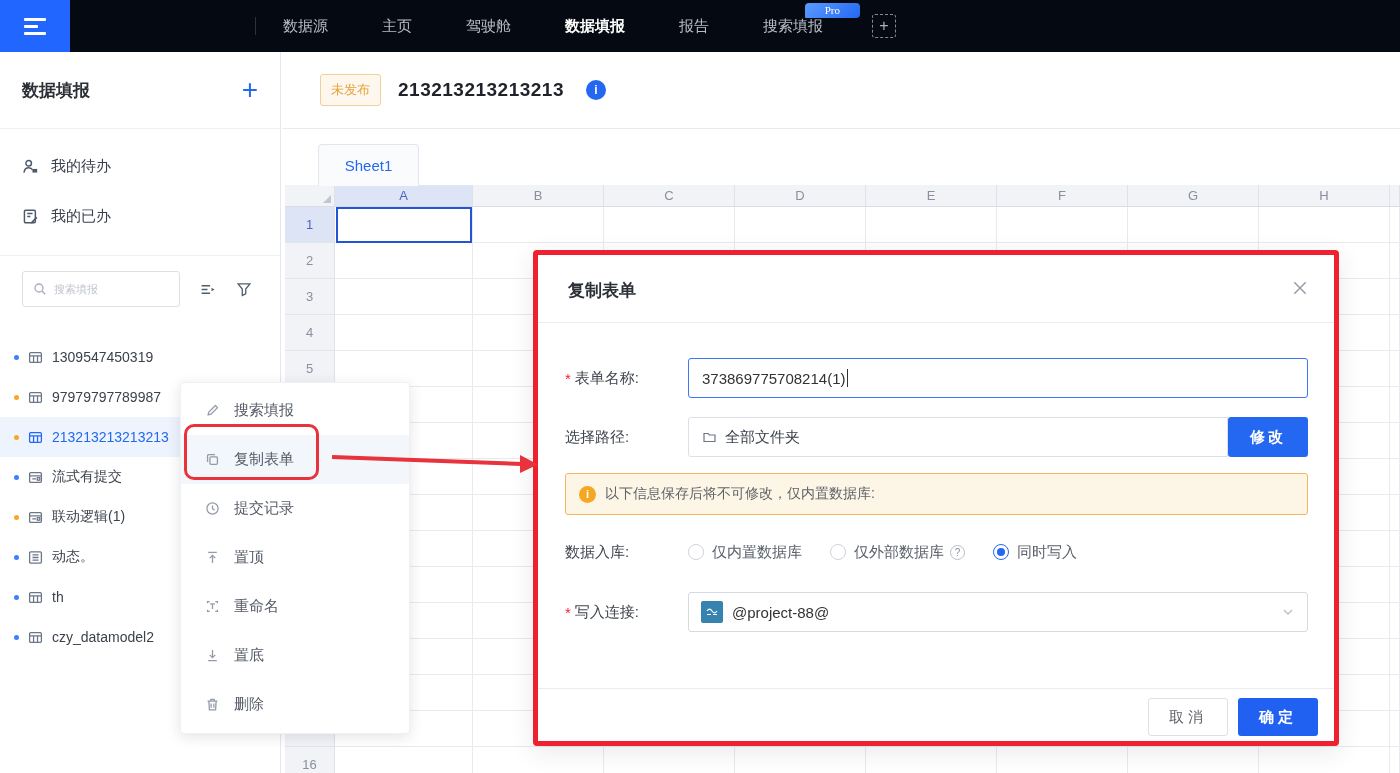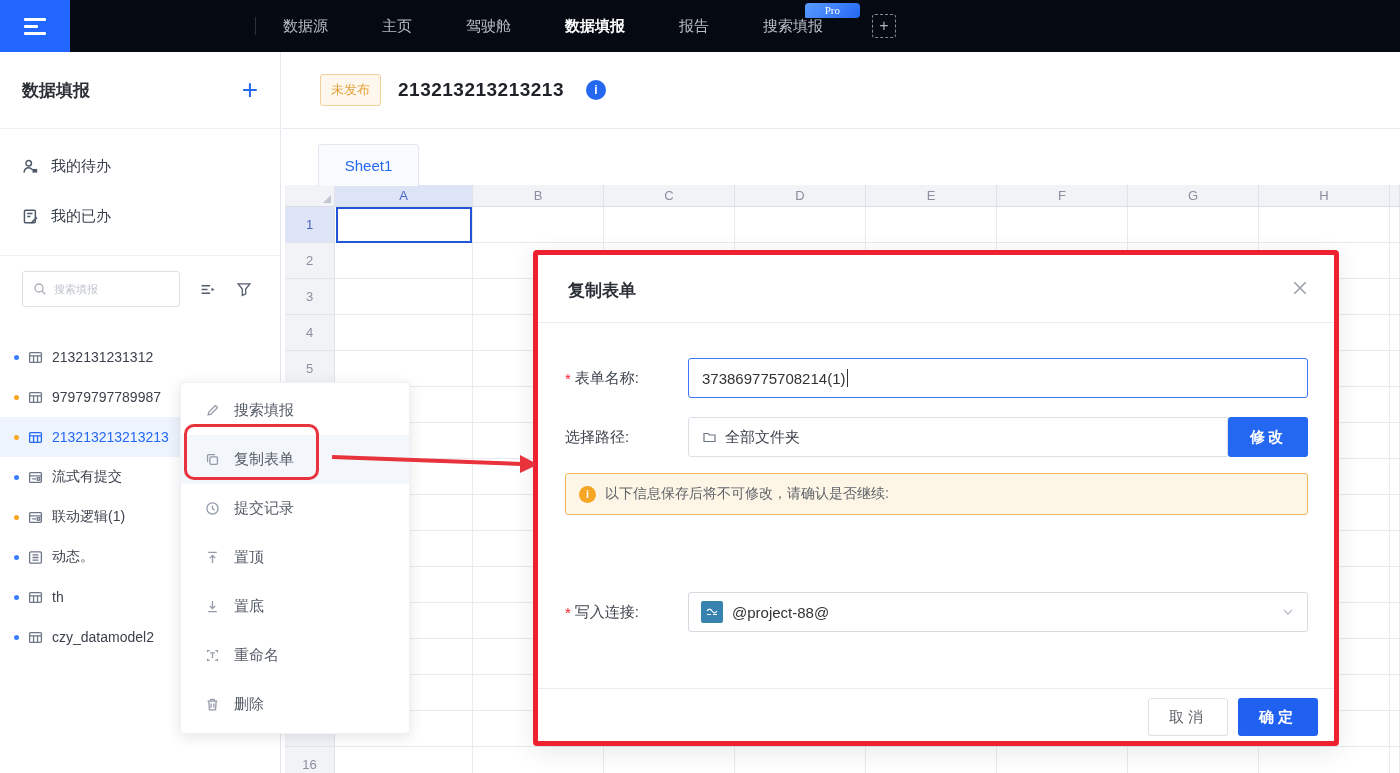--- a/index.html
+++ b/index.html
@@ -232,21 +232,21 @@
   </div>
   <div class="side-list" id="side-list">
       <div class="list-item">
         <span class="dot blue"></span>
         <span class="li-icon">
           <svg width="15" height="15" viewBox="0 0 14 14" fill="none" stroke="currentColor" stroke-width="1.2">
             <rect x="1.5" y="2.5" width="11" height="9" rx="1"></rect>
             <path d="M1.5 5.5h11M5.2 5.5v6M8.9 5.5v6"></path>
           </svg>
         </span>
-        <span>2132131231312</span>
+        <span>1309547450319</span>
       </div>
       <div class="list-item">
         <span class="dot orange"></span>
         <span class="li-icon">
           <svg width="15" height="15" viewBox="0 0 14 14" fill="none" stroke="currentColor" stroke-width="1.2">
             <rect x="1.5" y="2.5" width="11" height="9" rx="1"></rect>
             <path d="M1.5 5.5h11M5.2 5.5v6M8.9 5.5v6"></path>
           </svg>
         </span>
         <span>97979797789987</span>
@@ -562,32 +562,32 @@
       <span class="m-icon">
         <svg width="15" height="15" viewBox="0 0 14 14" fill="none" stroke="currentColor" stroke-width="1.2">
           <path d="M3 2.2h8M7 12.2V5M4.4 7.6L7 5l2.6 2.6"></path>
         </svg>
       </span>
       <span>置顶</span>
     </div>
     <div class="menu-item">
       <span class="m-icon">
         <svg width="15" height="15" viewBox="0 0 14 14" fill="none" stroke="currentColor" stroke-width="1.2">
-          <path d="M3 11.8h8M7 1.8V9M4.4 6.4L7 9l2.6-2.6"></path>
-        </svg>
-      </span>
-      <span>置底</span>
+          <path d="M2.4 4V2.4h2M11.6 4V2.4h-2M2.4 10v1.6h2M11.6 10v1.6h-2M4.8 4.6h4.4M7 4.6v4.8"></path>
+        </svg>
+      </span>
+      <span>重命名</span>
     </div>
     <div class="menu-item">
       <span class="m-icon">
         <svg width="15" height="15" viewBox="0 0 14 14" fill="none" stroke="currentColor" stroke-width="1.2">
-          <path d="M2.4 4V2.4h2M11.6 4V2.4h-2M2.4 10v1.6h2M11.6 10v1.6h-2M4.8 4.6h4.4M7 4.6v4.8"></path>
-        </svg>
-      </span>
-      <span>重命名</span>
+          <path d="M3 11.8h8M7 1.8V9M4.4 6.4L7 9l2.6-2.6"></path>
+        </svg>
+      </span>
+      <span>置底</span>
     </div>
     <div class="menu-item">
       <span class="m-icon">
         <svg width="15" height="15" viewBox="0 0 14 14" fill="none" stroke="currentColor" stroke-width="1.2">
           <path d="M2.4 3.8h9.2M5.4 3.8V2.2h3.2v1.6M3.6 3.8l.5 8.2h5.8l.5-8.2M5.7 6v4M8.3 6v4"></path>
         </svg>
       </span>
       <span>删除</span>
     </div>
   </div>
@@ -625,23 +625,41 @@
       <svg width="15" height="14" viewBox="0 0 14 14" fill="none" stroke="currentColor" stroke-width="1.2">
         <path d="M1.5 11.5v-8h4l1.5 1.5h5.5v6.5z"></path>
         </svg>
     </span>
     <span>全部文件夹</span>
   </div>
   <button class="btn-modify" style="top:162px;">修改</button>
 
   <div class="warn-bar" style="top:218px;">
     <i class="warn-icon">i</i>
-    <span class="warn-text">以下信息保存后将不可修改，请确认是否继续:</span>
-  </div>
-
+    <span class="warn-text">以下信息保存后将不可修改，仅内置数据库:</span>
+  </div>
+
+  <div class="dlg-label" style="top:277px; height:40px;">
+    <span>数据入库:</span>
+  </div>
+  <div class="radio-group" style="top:277px;" id="radio-group">
+      <label class="radio-opt">
+        <span class="radio-circle"></span>
+        <span>仅内置数据库</span>
+      </label>
+      <label class="radio-opt">
+        <span class="radio-circle"></span>
+        <span>仅外部数据库</span>
+        <i class="help-icon">?</i>
+      </label>
+      <label class="radio-opt checked">
+        <span class="radio-circle"></span>
+        <span>同时写入</span>
+      </label>
+    </div>
 
   <div class="dlg-label" style="top:337px; height:40px;">
     <span class="req">*</span>
     <span>写入连接:</span>
   </div>
   <div class="dlg-select" style="top:337px;">
     <span class="conn-icon">
       <svg width="14" height="14" viewBox="0 0 14 14" fill="none" stroke="#fff" stroke-width="1.2">
         <path d="M2 6c1.6-2.4 3.4-2.4 5 0s3.4 2.4 5 0"></path>
           <path d="M2 9.5h4M8 9.5h4" stroke-width="1"></path>

